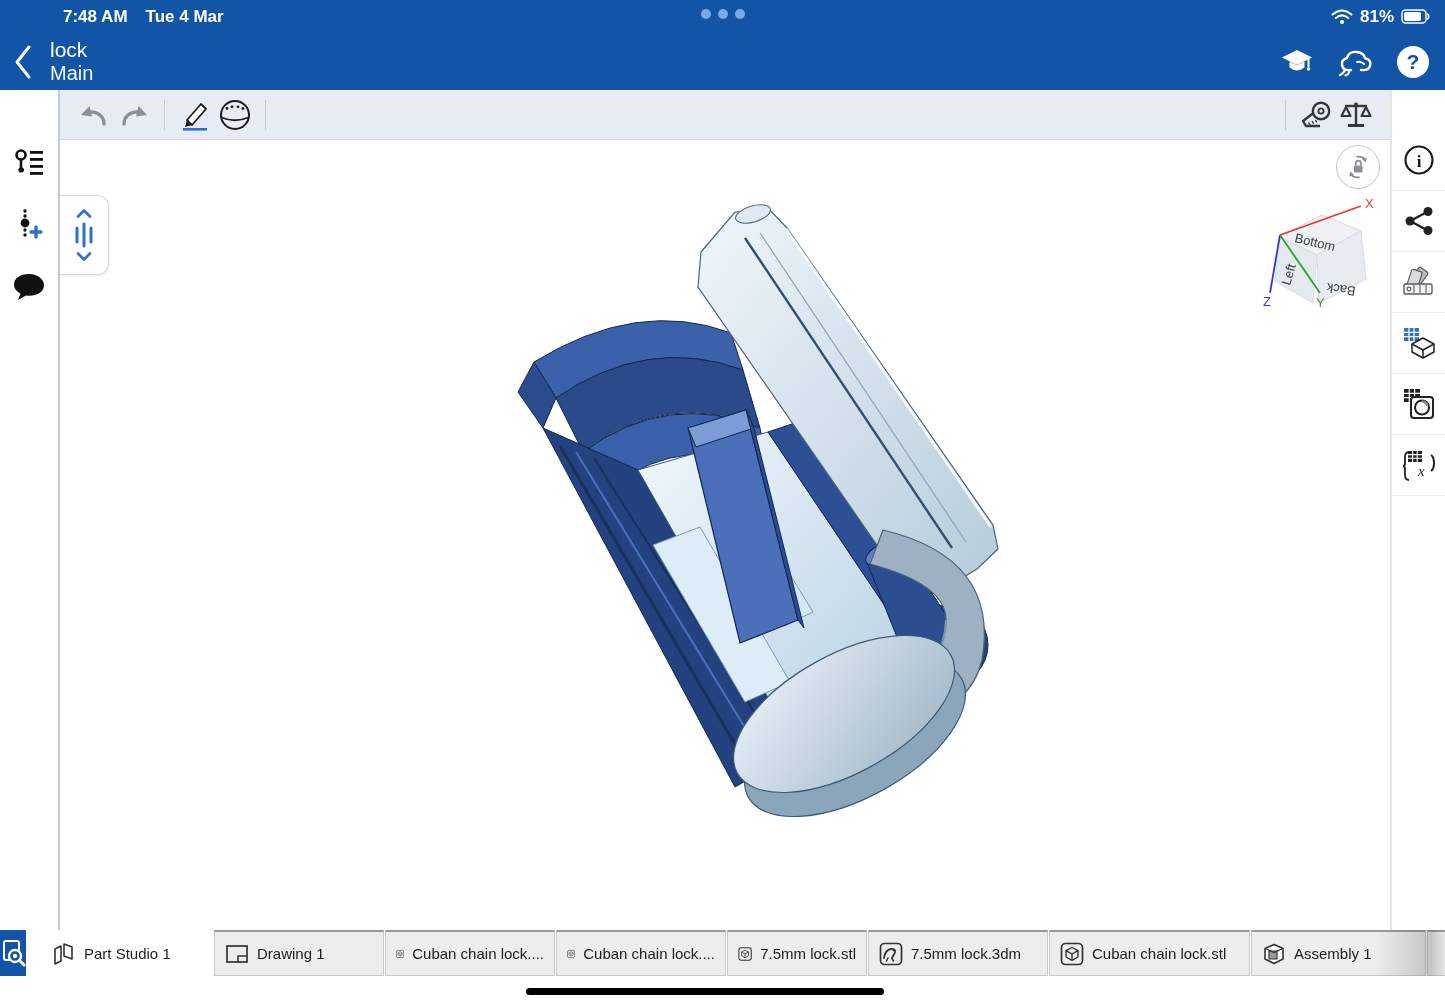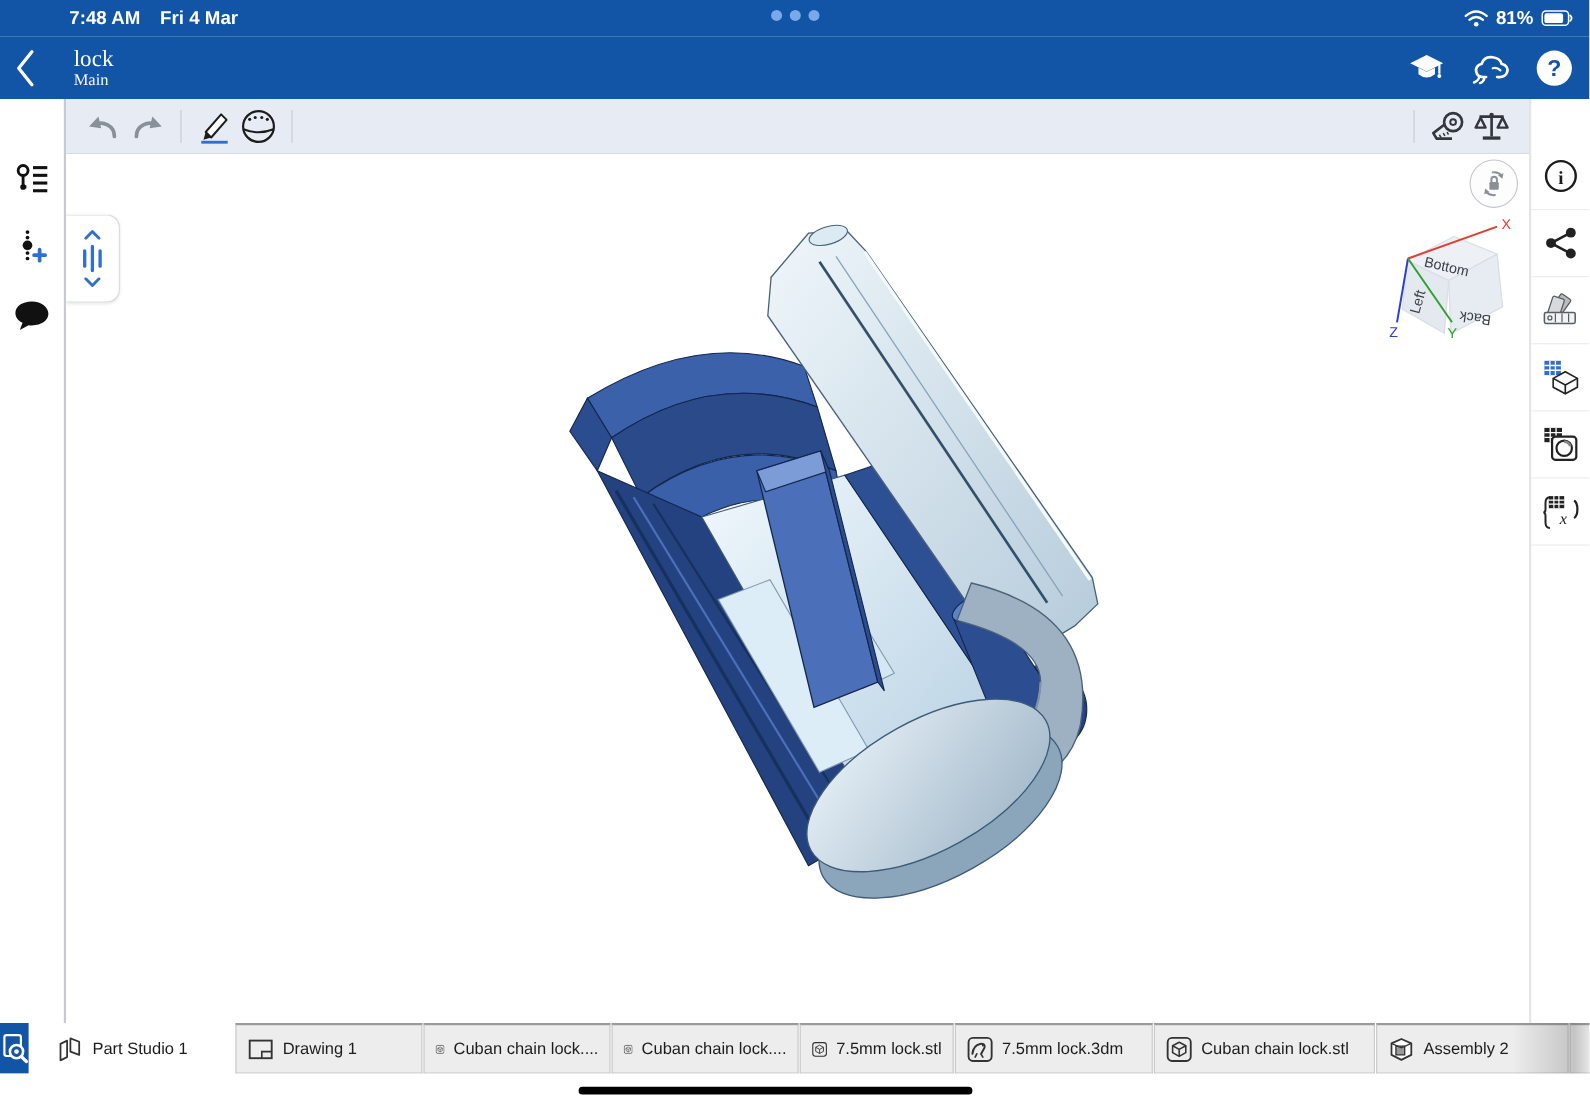--- a/index.html
+++ b/index.html
@@ -21,23 +21,23 @@
   .status-left{display:flex;gap:18px;padding-left:22px;}
   .status-center{position:absolute;left:50%;top:9px;transform:translateX(-50%);
     display:flex;gap:7px;}
   .status-center .dot{width:10px;height:10px;border-radius:50%;background:#7aa9ea;}
   .status-right{margin-left:auto;display:flex;align-items:center;gap:7px;padding-right:14px;text-align:right;}
 
   
   .app-header{height:57px;background:var(--header-blue);color:#fff;
     display:flex;align-items:center;position:relative;}
   .back-btn{width:46px;height:46px;display:flex;align-items:center;justify-content:center;}
-  .doc-titles{line-height:1.15;margin-left:21px;font-family:Liberation Serif, serif;}
+  .doc-titles{line-height:1.15;margin-left:4px;}
   .doc-title{font-size:21px;}
-  .doc-subtitle{font-size:15px;opacity:.95;}
+  .doc-subtitle{font-size:20px;opacity:.95;}
   .header-right{margin-left:auto;display:flex;align-items:center;gap:22px;padding-right:14px;}
   .hbtn{width:36px;height:36px;display:flex;align-items:center;justify-content:center;}
 
   
   .main-row{display:flex;height:840px;}
   .left-rail{width:60px;background:#fff;border-right:2px solid #c6cad0;
     display:flex;flex-direction:column;align-items:center;padding-top:42px;}
   .rail-btn{height:62px;display:flex;align-items:center;justify-content:center;width:100%;}
   .right-rail{width:55px;background:#fff;border-left:2px solid #e5e5e5;
     display:flex;flex-direction:column;padding-top:40px;}
@@ -82,21 +82,21 @@
   .home-indicator{position:absolute;left:526px;top:12px;width:358px;height:7px;
     border-radius:4px;background:#000;}
   .cube-label{fill:#3a3f45;font-size:13px;font-family:"Liberation Sans",sans-serif;}
 </style>
 </head>
 <body>
 
 <div class="status-bar">
   <div class="status-left">
     <span>7:48 AM</span>
-    <span>Fri 4 Mar</span>
+    <span>Tue 4 Mar</span>
   </div>
   <div class="status-center">
     <span class="dot"></span>
       <span class="dot"></span>
       <span class="dot"></span>
   </div>
   <div class="status-right">
     <span>
       <svg width="22" height="16" viewBox="0 0 22 16">
         <path d="M1.5 5.5 Q11 -2.5 20.5 5.5" stroke="#fff" stroke-width="2.1" fill="none" stroke-linecap="round"></path>
@@ -475,21 +475,21 @@
     </svg>
     <span>Cuban chain lock.stl</span>
   </div>
 
   <div class="tab gray" style="width:175px">
     <svg width="24" height="24" viewBox="0 0 24 24">
       <polygon points="12,2.5 21,6.5 21,17 12,21.5 3,17 3,6.5" fill="#fff" stroke="#333" stroke-width="1.6" stroke-linejoin="round"></polygon>
       <polygon points="7,9 15,9 15,17 7,17" fill="#9a9a9a" stroke="#333" stroke-width="1.2"></polygon>
       <polyline points="3,6.5 12,10.5 21,6.5" fill="none" stroke="#333" stroke-width="1.2"></polyline>
     </svg>
-    <span>Assembly 2</span>
+    <span>Assembly 1</span>
   </div>
 
   <div class="tab gray partial"></div>
   <div class="tab-shadow"></div>
 </div>
 
 <div class="bottom-strip">
   <div class="home-indicator"></div>
 </div>
 

